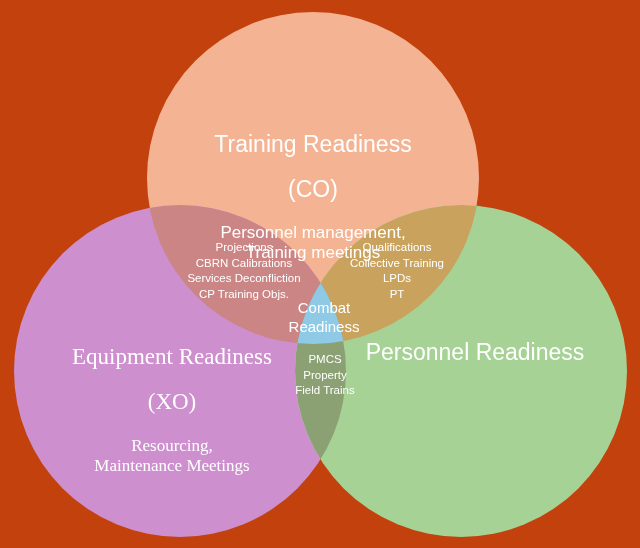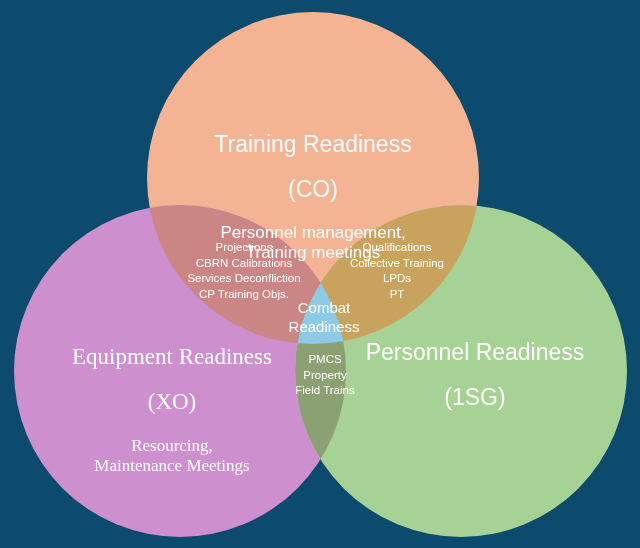--- a/index.html
+++ b/index.html
@@ -96,21 +96,21 @@
     left: 272px;
     top: 298px;
     width: 104px;
     font-size: 15px;
     line-height: 1.28;
   }
 </style>
 </head>
 <body>
 
-<div id="venn-stage" style="background: #0c4a6e;">
+<div id="venn-stage" style="background: #c2410c;">
 
   <svg id="venn-svg" viewBox="0 0 640 548">
     <defs>
       <clipPath id="clip-training">
         <circle cx="313" cy="178" r="166"></circle>
       </clipPath>
       <clipPath id="clip-equipment">
         <circle cx="180" cy="371" r="166"></circle>
       </clipPath>
       <clipPath id="clip-personnel">
@@ -158,21 +158,20 @@
 
     <div class="lbl" id="label-equipment" style="color: rgb(255, 255, 255);">
       <div class="lbl-main-title">Equipment Readiness</div>
       <div class="lbl-main-title">(XO)</div>
       <div class="lbl-main-sub">Resourcing,
 Maintenance Meetings</div>
     </div>
 
     <div class="lbl" id="label-personnel" style="color: rgb(255, 255, 255);">
       <div class="lbl-main-title">Personnel Readiness</div>
-      <div class="lbl-main-title">(1SG)</div>
     </div>
 
     <div class="lbl lbl-inter" id="label-train-equip" style="color: rgb(255, 255, 255);">Projections
 CBRN Calibrations
 Services Deconfliction
 CP Training Objs.</div>
 
     <div class="lbl lbl-inter" id="label-train-pers" style="color: rgb(255, 255, 255);">Qualifications
 Collective Training
 LPDs

